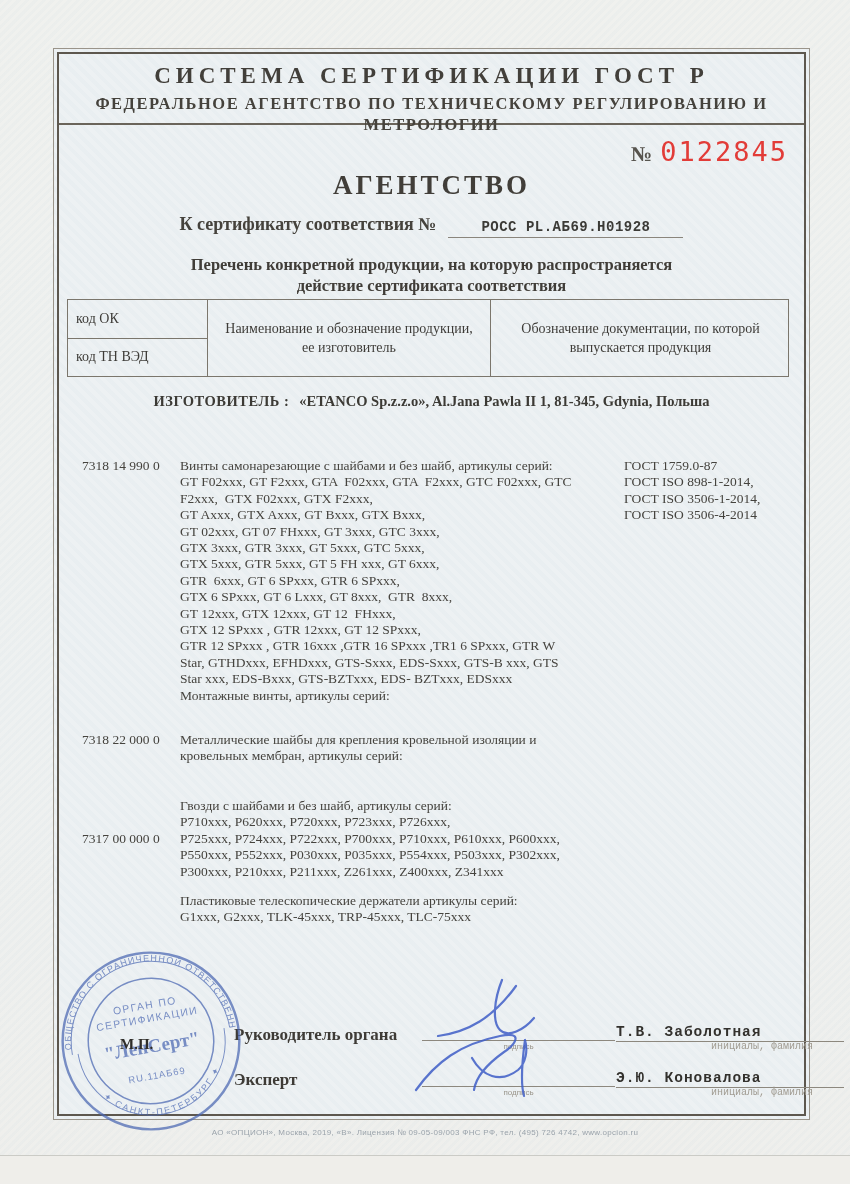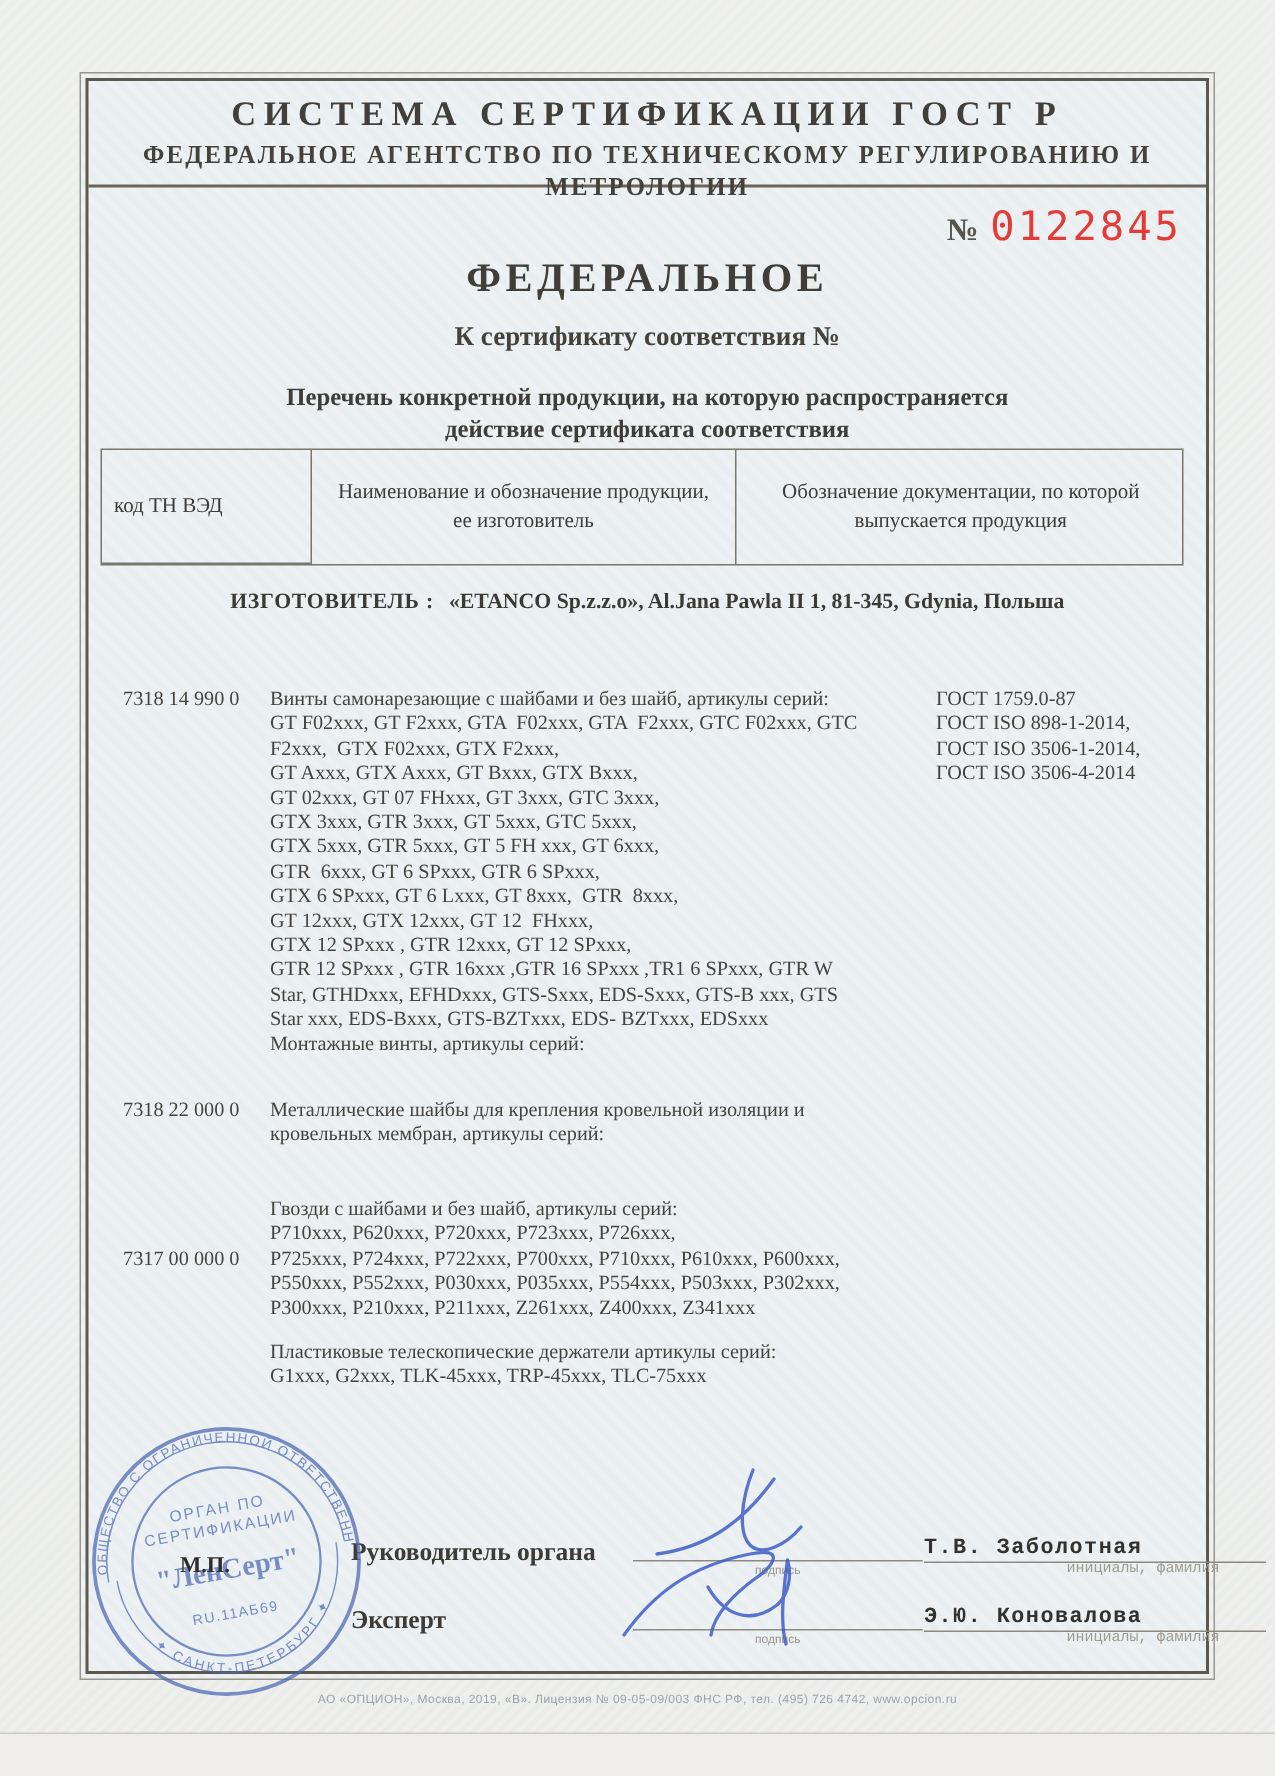--- a/index.html
+++ b/index.html
@@ -174,33 +174,35 @@
       <div class="header-band">
         <div class="header-title">СИСТЕМА СЕРТИФИКАЦИИ ГОСТ Р</div>
         <div class="header-subtitle">ФЕДЕРАЛЬНОЕ АГЕНТСТВО ПО ТЕХНИЧЕСКОМУ РЕГУЛИРОВАНИЮ И МЕТРОЛОГИИ</div>
       </div>
 
       <div class="doc-number">
         <span class="no-sign">№</span>
         <span class="no-digits">0122845</span>
       </div>
 
-      <div class="appendix-title">ФЕДЕРАЛЬНОЕ</div>
+      <div class="appendix-title">АГЕНТСТВО</div>
 
       <div class="cert-line">
         <span class="cert-label">К сертификату соответствия №</span>
+        <span class="cert-number">РОСС PL.АБ69.Н01928</span>
       </div>
 
       <div class="desc">
         <div>Перечень конкретной продукции,  на которую распространяется</div>
         <div>действие сертификата соответствия</div>
       </div>
 
       <div class="ptable">
         <div class="c1">
+          <div class="half">код ОК</div>
           <div class="half">код ТН ВЭД</div>
         </div>
         <div class="c2">Наименование и обозначение продукции, ее изготовитель</div>
         <div class="c3">Обозначение документации, по которой выпускается продукция</div>
       </div>
 
       <div class="manufacturer">
         <span class="mlabel">ИЗГОТОВИТЕЛЬ :</span><span>«ETANCO Sp.z.z.o», Al.Jana Pawla II 1, 81-345, Gdynia, Польша</span>
       </div>
 

